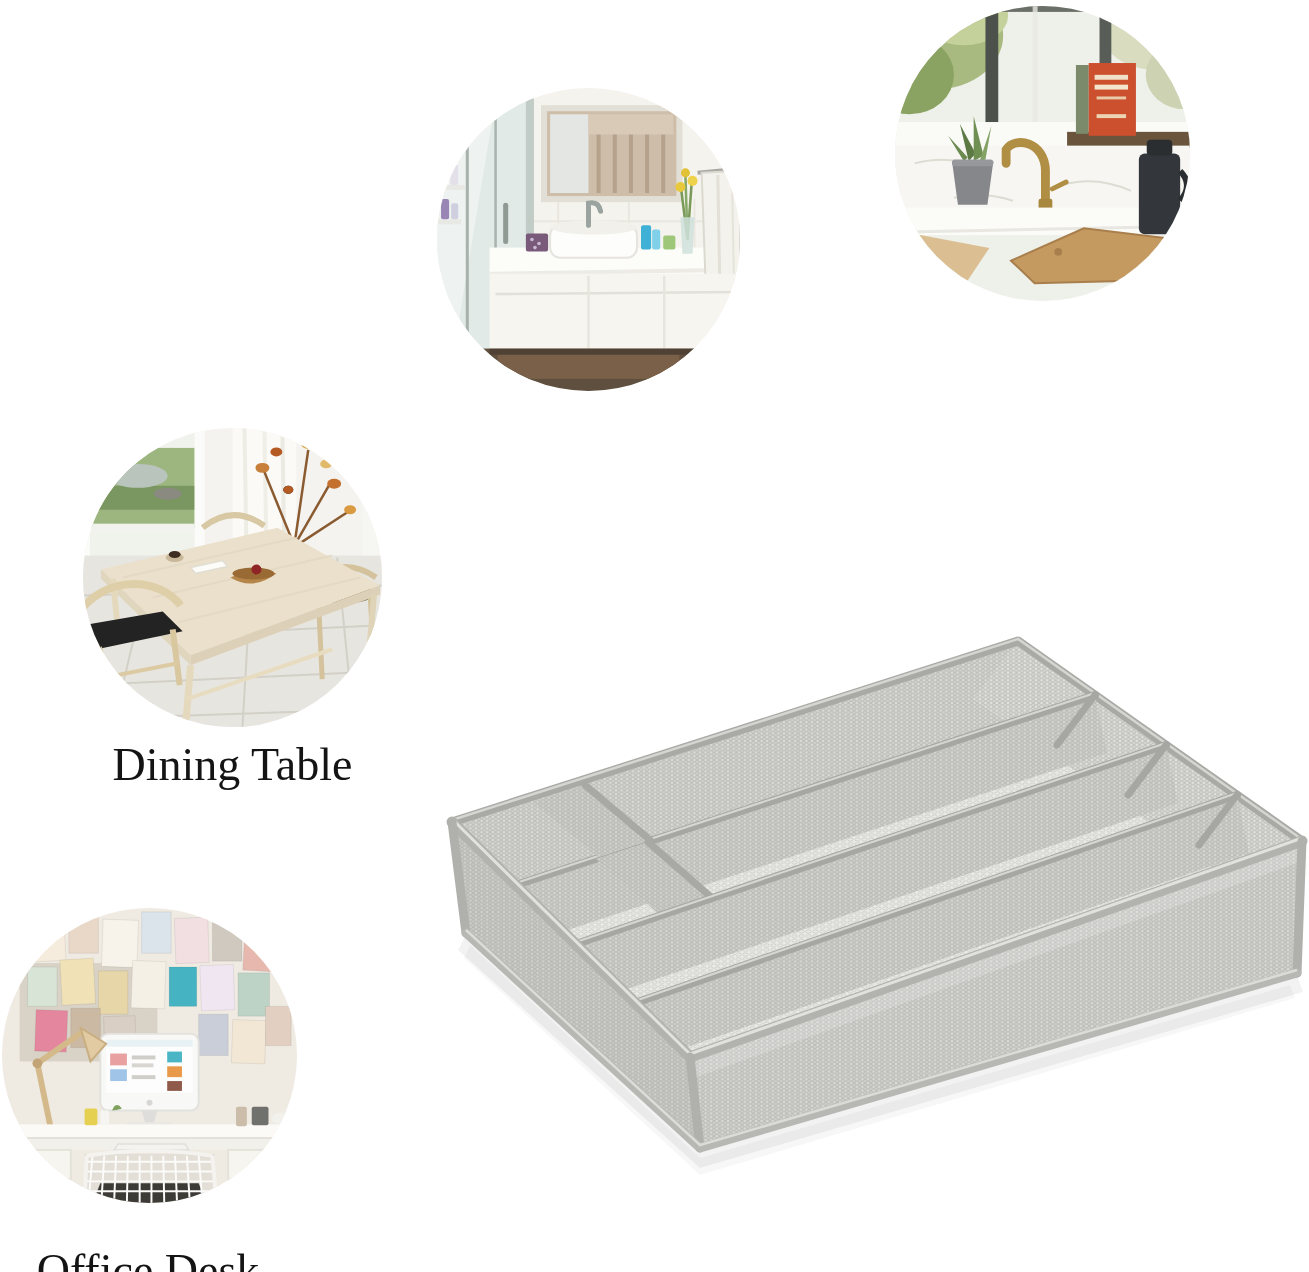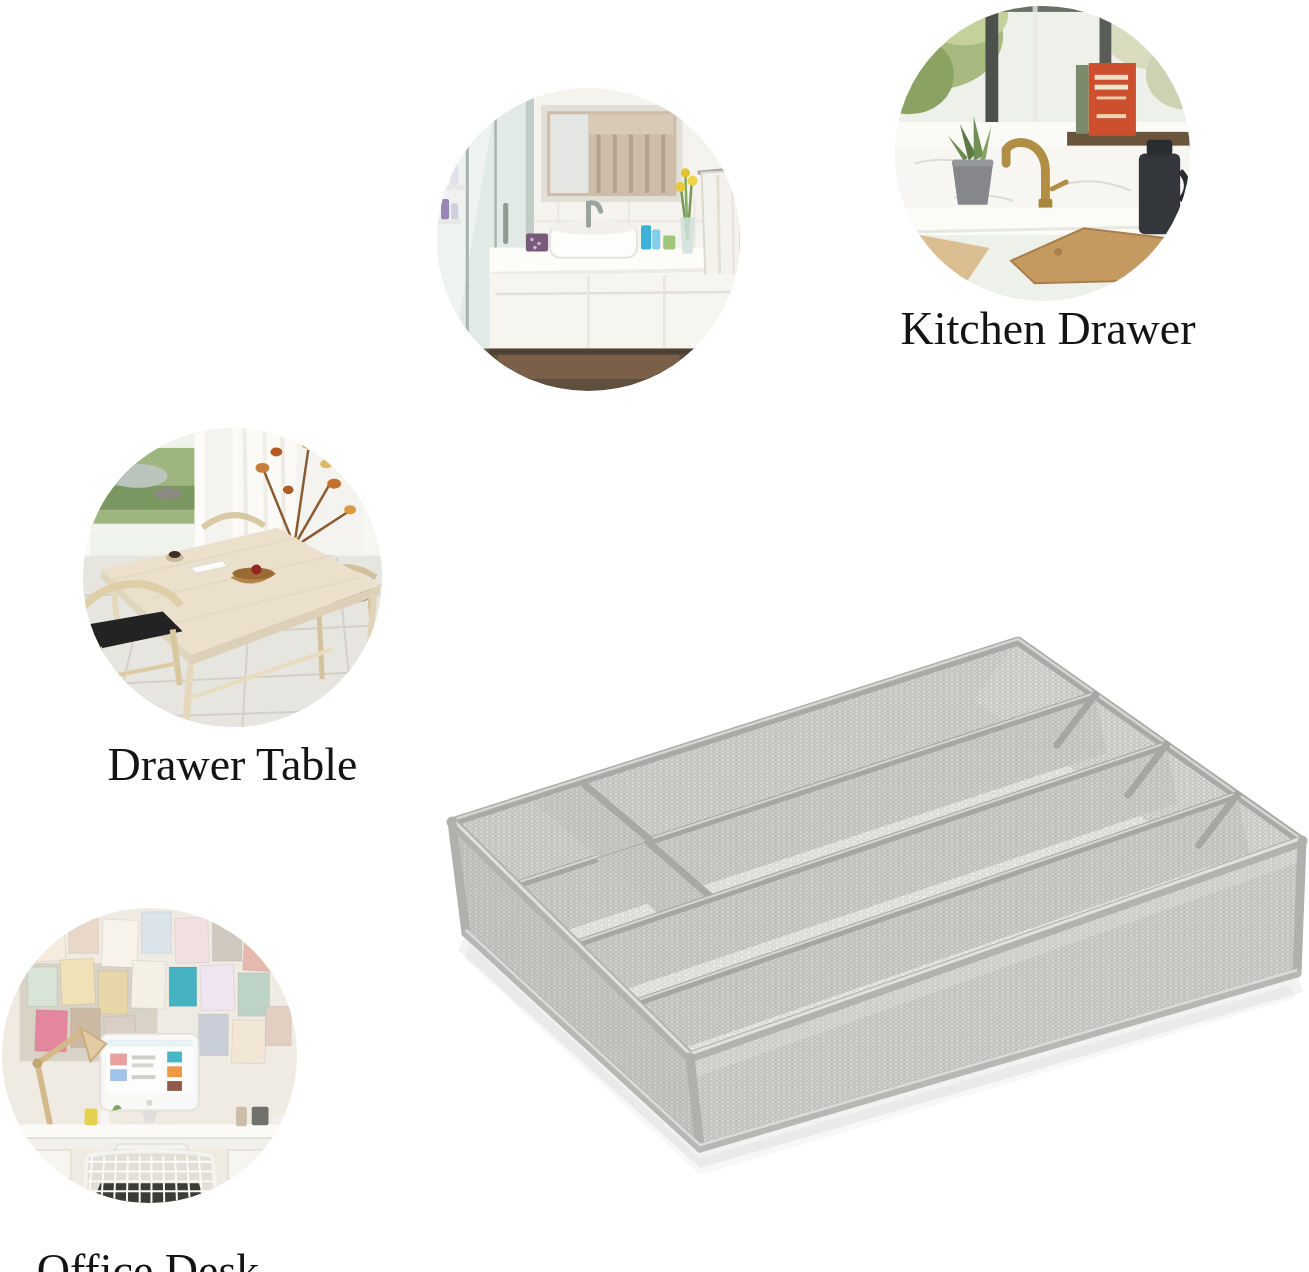--- a/index.html
+++ b/index.html
@@ -66,21 +66,20 @@
       <polygon points="0,228 96,246 60,300 0,300" fill="#dbbf92"></polygon>
       <polygon points="118,259 192,226 300,239 300,278 142,282" fill="#c49a61" stroke="#a87f4c" stroke-width="2"></polygon>
       <circle cx="166" cy="250" r="4" fill="#a87f4c"></circle>
       <g>
         <rect x="248" y="150" width="42" height="82" rx="6" fill="#33373b"></rect>
         <rect x="256" y="136" width="26" height="16" rx="4" fill="#2a2e31"></rect>
         <path d="M290,168 q14,14 0,30" fill="none" stroke="#2a2e31" stroke-width="6"></path>
       </g>
     </svg>
   </div>
-  <div class="use-label" style="left:873px;top:302px;width:350px;">Kitchen Drawer</div>
 
   <div class="photo-circle" style="left:437px;top:88px;width:303px;height:303px;">
     <svg viewBox="0 0 300 300">
       <rect width="300" height="300" fill="#f5f3ed"></rect>
       <g stroke="#eae7e0" stroke-width="2">
         <line x1="120" y1="110" x2="120" y2="160"></line>
           <line x1="190" y1="110" x2="190" y2="160"></line>
         <line x1="255" y1="110" x2="255" y2="160"></line>
           <line x1="95" y1="132" x2="300" y2="132"></line>
       </g>
@@ -246,21 +245,21 @@
         <path d="M0,180 C28,148 76,150 98,178" fill="none" stroke="#dfcfa8" stroke-width="8"></path>
         <polygon points="0,198 80,184 100,204 14,222" fill="#232323"></polygon>
         <line x1="16" y1="220" x2="30" y2="272" stroke="#d9c7a0" stroke-width="6"></line>
         <line x1="90" y1="202" x2="97" y2="258" stroke="#d9c7a0" stroke-width="6"></line>
         <line x1="4" y1="196" x2="2" y2="240" stroke="#d4c29a" stroke-width="5"></line>
         <line x1="24" y1="250" x2="95" y2="236" stroke="#dcca a2" stroke-width="4"></line>
         <line x1="24" y1="250" x2="95" y2="236" stroke="#dccaa2" stroke-width="4"></line>
       </g>
     </svg>
   </div>
-  <div class="use-label" style="left:80px;top:738px;width:305px;">Drawer Table</div>
+  <div class="use-label" style="left:80px;top:738px;width:305px;">Dining Table</div>
 
   <div class="photo-circle" style="left:2px;top:908px;width:295px;height:295px;">
     <svg viewBox="0 0 300 300">
       <rect width="300" height="300" fill="#efeae2"></rect>
       <rect x="18" y="56" width="140" height="100" fill="#c9c2b4" opacity="0.6"></rect>
       <g stroke="#00000012" stroke-width="1">
         <rect x="30" y="10" width="34" height="44" fill="#f6ecdd" transform="rotate(-3 47 32)"></rect>
         <rect x="68" y="6" width="30" height="40" fill="#e9d8c8"></rect>
         <rect x="102" y="12" width="36" height="48" fill="#f7f3ea" transform="rotate(2 120 36)"></rect>
         <rect x="142" y="4" width="30" height="42" fill="#dbe4ea"></rect>

